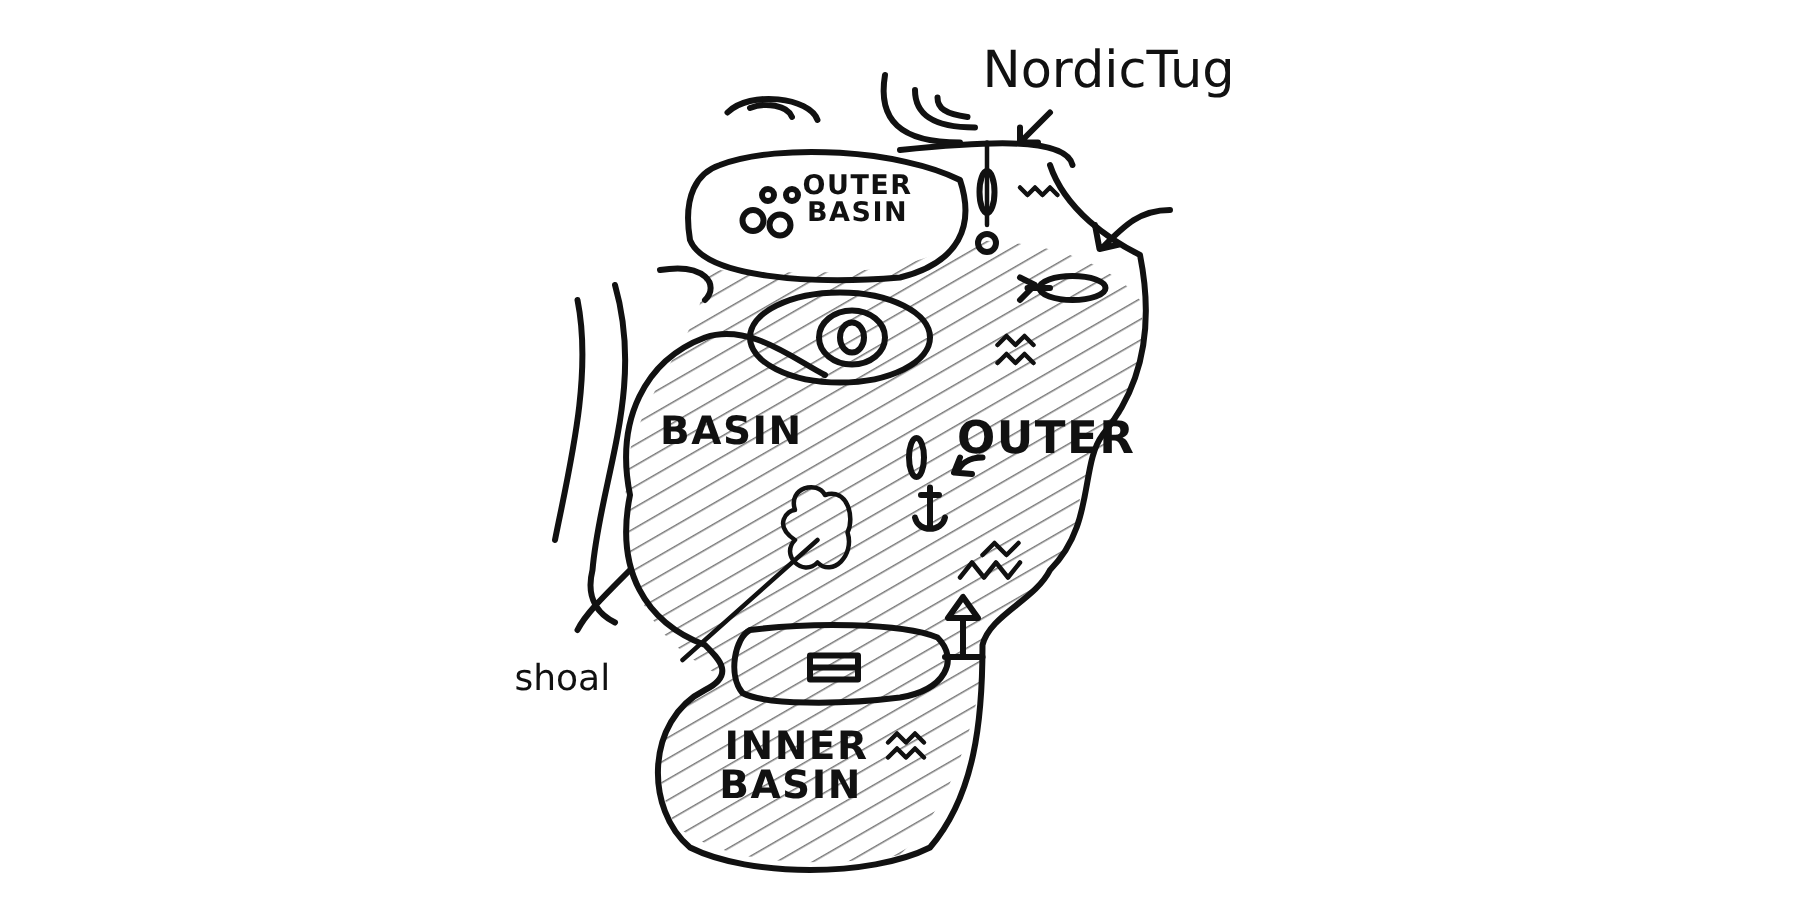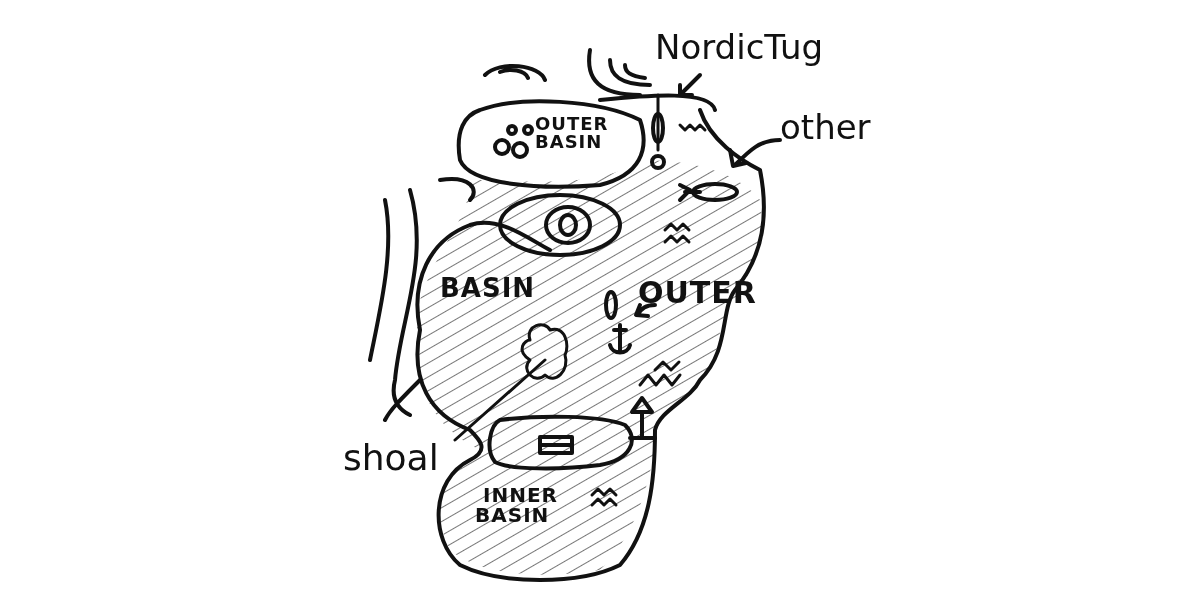--- a/index.html
+++ b/index.html
@@ -1,18 +1,18 @@
 <!DOCTYPE html>
 <html><head>
 <meta charset="utf-8">
 <style>
   html,body{margin:0;padding:0;background:#fff;}
   body{width:1200px;height:600px;overflow:hidden;position:relative;font-family:"DejaVu Sans",sans-serif;}
   svg{position:absolute;left:0;top:0;}
-  .lbl{position:absolute;font-family:"DejaVu Sans",sans-serif;color:#111;font-weight:bold;line-height:1;letter-spacing:1px;}
+  .lbl{position:absolute;font-family:"DejaVu Sans",sans-serif;color:#111;font-weight:bold;line-height:1;letter-spacing:1px;text-align:center;}
   .hand{font-weight:normal;letter-spacing:0;}
 </style>
 </head>
 <body>
 
 <svg width="1200" height="600" viewBox="0 0 1200 600" fill="none" stroke="#111" stroke-width="4" stroke-linecap="round" stroke-linejoin="round">
 
   <defs>
     <pattern id="hatch" width="12" height="12" patternUnits="userSpaceOnUse" patternTransform="rotate(60)">
       <line x1="0" y1="0" x2="0" y2="12" stroke="#777" stroke-width="2"></line>
@@ -66,22 +66,21 @@
     <circle cx="528" cy="130" r="4"></circle>
 </svg>
 
 <div class="lbl" style="left:535px;top:115px;font-size:18px;">
   <div>OUTER</div>
   <div>BASIN</div>
 </div>
 <div class="lbl" style="left:440px;top:275px;font-size:26px;">
   <div>BASIN</div>
 </div>
-<div class="lbl" style="left:475px;top:485px;font-size:20px;">
+<div class="lbl" style="left:475px;top:485px;font-size:26px;">
   <div style="padding-left:8px">INNER</div>
   <div>BASIN</div>
 </div>
 <div class="lbl hand" style="left:655px;top:30px;font-size:34px;">NordicTug</div>
 <div class="lbl hand" style="left:780px;top:110px;font-size:34px;line-height:1.05">
-  <div>other</div>
 </div>
 <div class="lbl" style="left:638px;top:278px;font-size:30px;">OUTER</div>
-<div class="lbl hand" style="left:343px;top:440px;font-size:36px;">shoal</div>
+<div class="lbl hand" style="left:343px;top:440px;font-size:24px;">shoal</div>
 
 </body></html>

